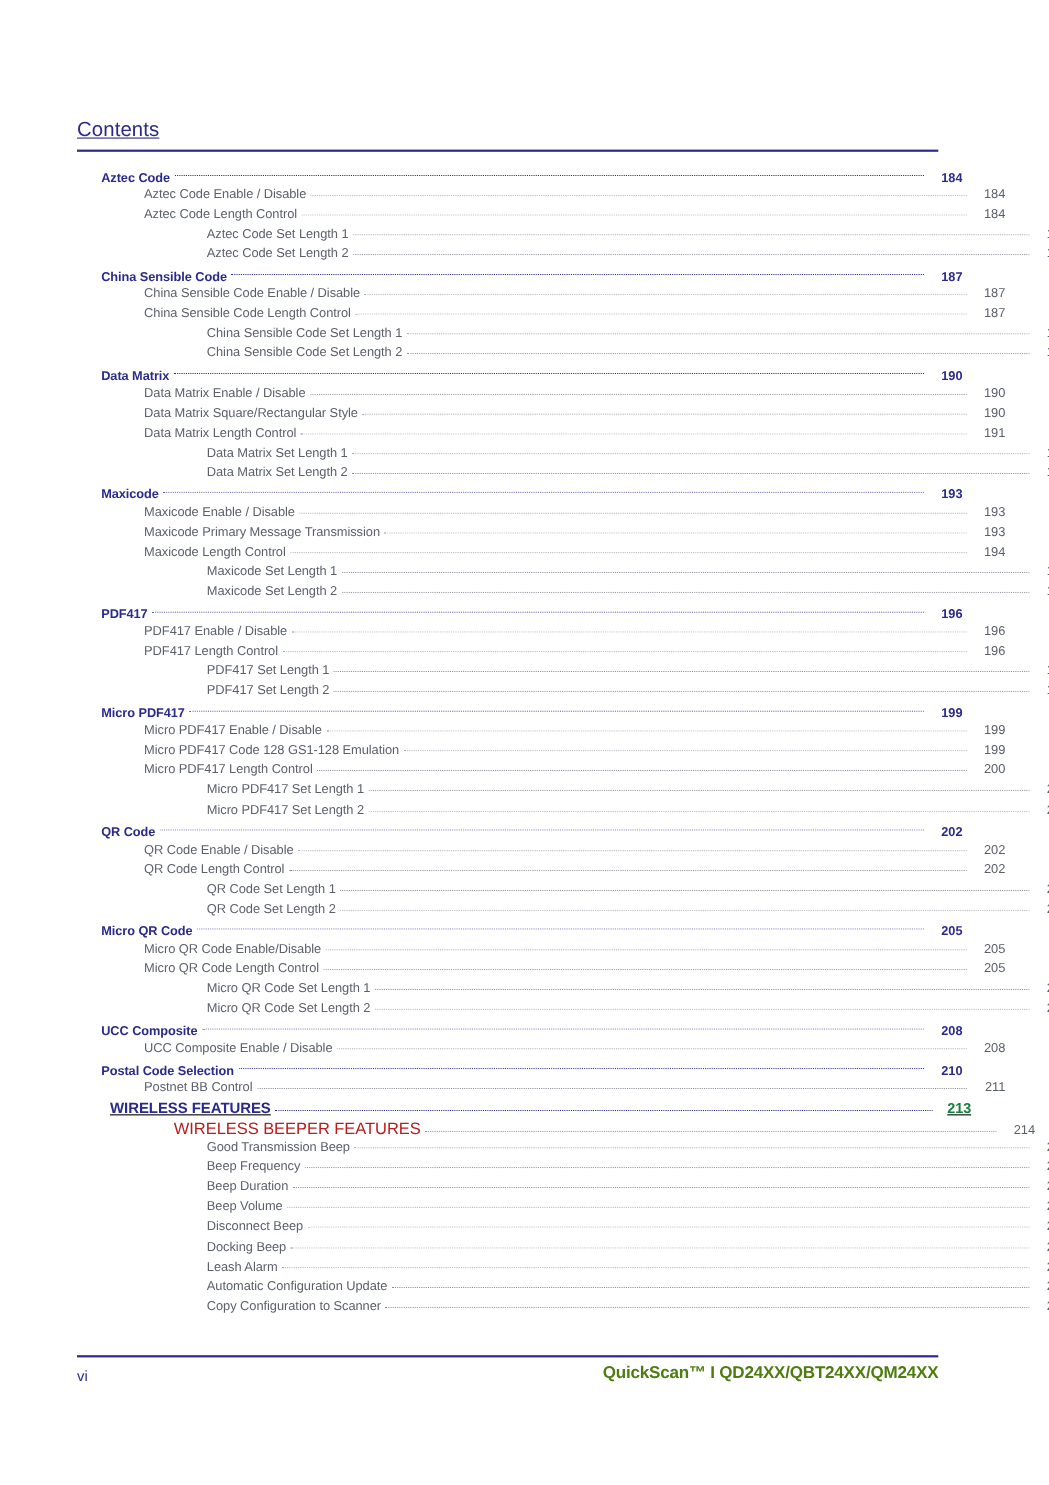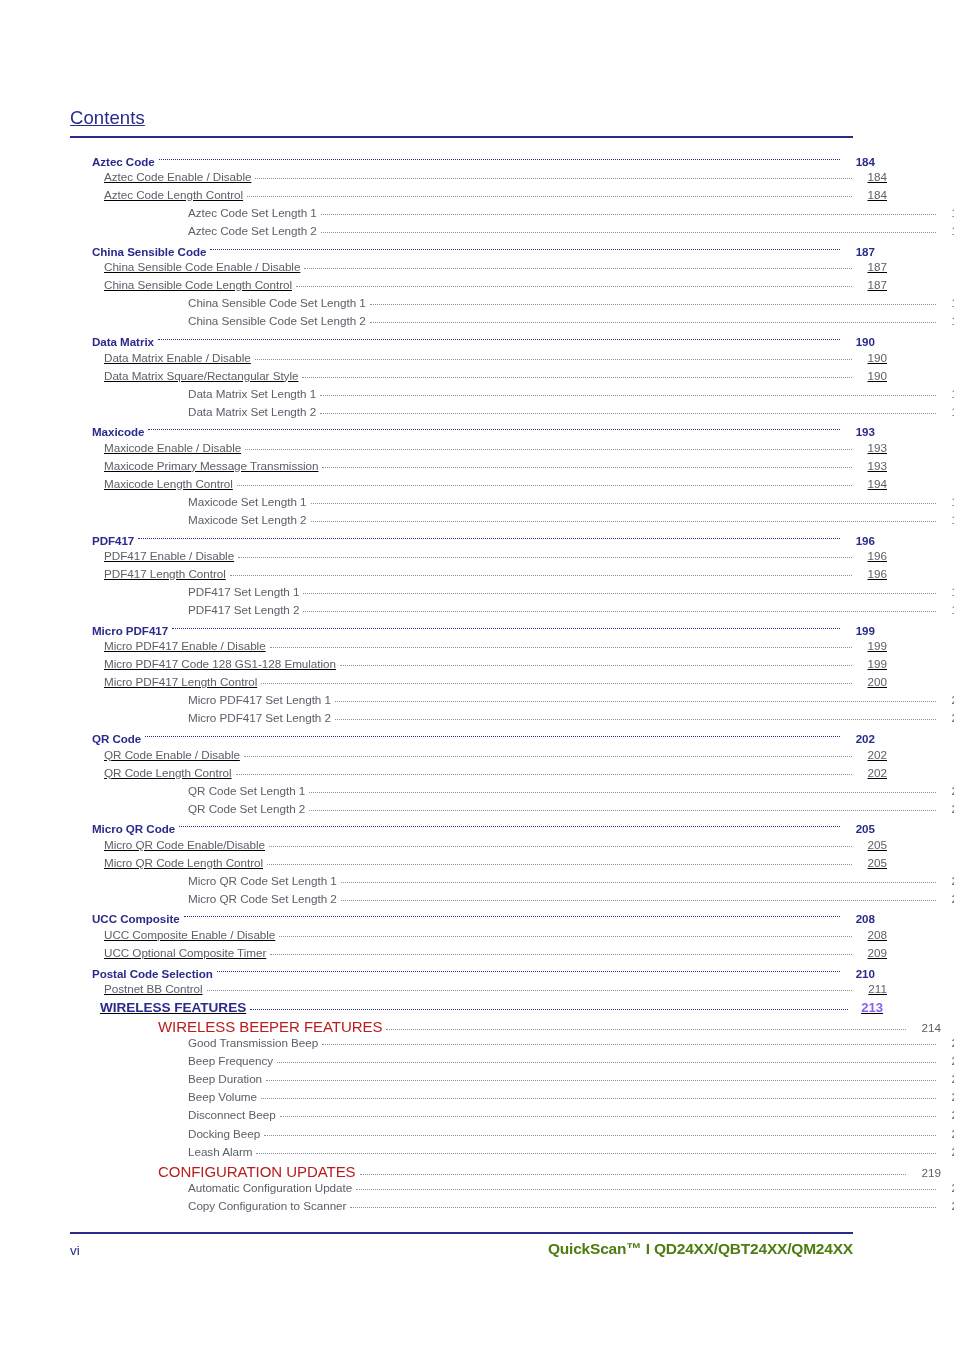--- a/index.html
+++ b/index.html
@@ -108,27 +108,27 @@
   
   .lvlc { margin-left: 30px; text-decoration: underline; }
   .lvlc .toc-label {
     color: #2a2a8c;
     font-weight: bold;
     font-size: 13.6px;
     letter-spacing: -0.05px;
   }
   .lvlc .leader::before { border-bottom-color: #2a2a8c; }
   .lvlc .toc-page {
-    color: #8b5cf6;
+    color: #15803d;
     font-weight: bold;
     font-size: 13.1px;
   }
 
   
-  .lvl2 { margin-left: 34px; text-decoration: underline; }
+  .lvl2 { margin-left: 61px; }
   .lvl2 .toc-label {
     color: #5b6069;
     font-size: 11.7px;
     letter-spacing: -0.05px;
   }
   .lvl2 .leader::before { border-bottom-color: #8d9099; }
   .lvl2 .toc-page {
     color: #5b6069;
     font-size: 11.7px;
   }
@@ -254,20 +254,25 @@
       <div class="toc-row lvl2">
         <span class="toc-label">Data Matrix Enable / Disable</span>
         <span class="leader"></span>
         <span class="toc-page">190</span>
       </div>
       <div class="toc-row lvl2">
         <span class="toc-label">Data Matrix Square/Rectangular Style</span>
         <span class="leader"></span>
         <span class="toc-page">190</span>
       </div>
+      <div class="toc-row lvl2">
+        <span class="toc-label">Data Matrix Length Control</span>
+        <span class="leader"></span>
+        <span class="toc-page">191</span>
+      </div>
       <div class="toc-row lvl3">
         <span class="toc-label">Data Matrix Set Length 1</span>
         <span class="leader"></span>
         <span class="toc-page">191</span>
       </div>
       <div class="toc-row lvl3">
         <span class="toc-label">Data Matrix Set Length 2</span>
         <span class="leader"></span>
         <span class="toc-page">192</span>
       </div>
@@ -408,25 +413,20 @@
       </div>
       <div class="toc-row lvl1">
         <span class="toc-label">UCC Composite</span>
         <span class="leader"></span>
         <span class="toc-page">208</span>
       </div>
       <div class="toc-row lvl2">
         <span class="toc-label">UCC Composite Enable / Disable</span>
         <span class="leader"></span>
         <span class="toc-page">208</span>
-      </div>
-      <div class="toc-row lvl2">
-        <span class="toc-label">UCC Optional Composite Timer</span>
-        <span class="leader"></span>
-        <span class="toc-page">209</span>
       </div>
       <div class="toc-row lvl1">
         <span class="toc-label">Postal Code Selection</span>
         <span class="leader"></span>
         <span class="toc-page">210</span>
       </div>
       <div class="toc-row lvl2">
         <span class="toc-label">Postnet BB Control</span>
         <span class="leader"></span>
         <span class="toc-page">211</span>
@@ -469,35 +469,30 @@
       <div class="toc-row lvl3">
         <span class="toc-label">Docking Beep</span>
         <span class="leader"></span>
         <span class="toc-page">217</span>
       </div>
       <div class="toc-row lvl3">
         <span class="toc-label">Leash Alarm</span>
         <span class="leader"></span>
         <span class="toc-page">217</span>
       </div>
-      <div class="toc-row lvl2c">
-        <span class="toc-label">CONFIGURATION UPDATES</span>
+      <div class="toc-row lvl3">
+        <span class="toc-label">Automatic Configuration Update</span>
         <span class="leader"></span>
         <span class="toc-page">219</span>
       </div>
       <div class="toc-row lvl3">
-        <span class="toc-label">Automatic Configuration Update</span>
+        <span class="toc-label">Copy Configuration to Scanner</span>
         <span class="leader"></span>
         <span class="toc-page">219</span>
       </div>
-      <div class="toc-row lvl3">
-        <span class="toc-label">Copy Configuration to Scanner</span>
-        <span class="leader"></span>
-        <span class="toc-page">219</span>
-      </div>
     </div>
 
   <div class="footer-rule"></div>
 
   <div class="footer-page">vi</div>
 
   <div class="footer-title">QuickScan™ I QD24XX/QBT24XX/QM24XX</div>
 
 </div>
 

